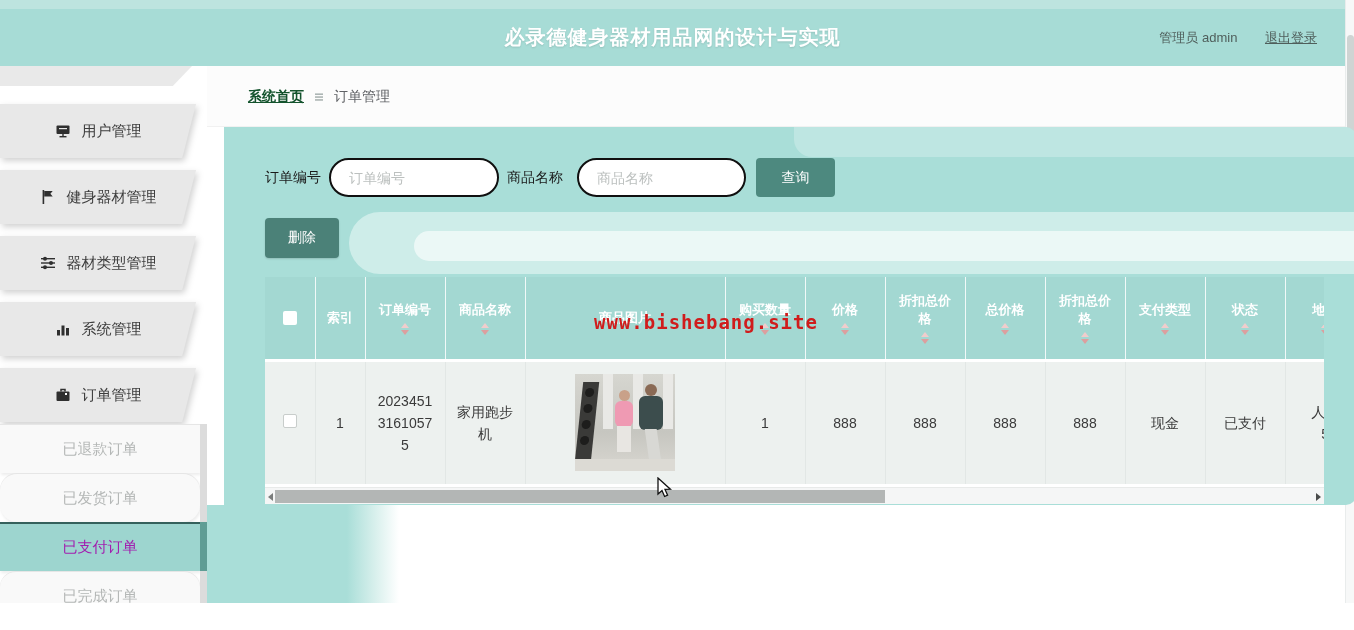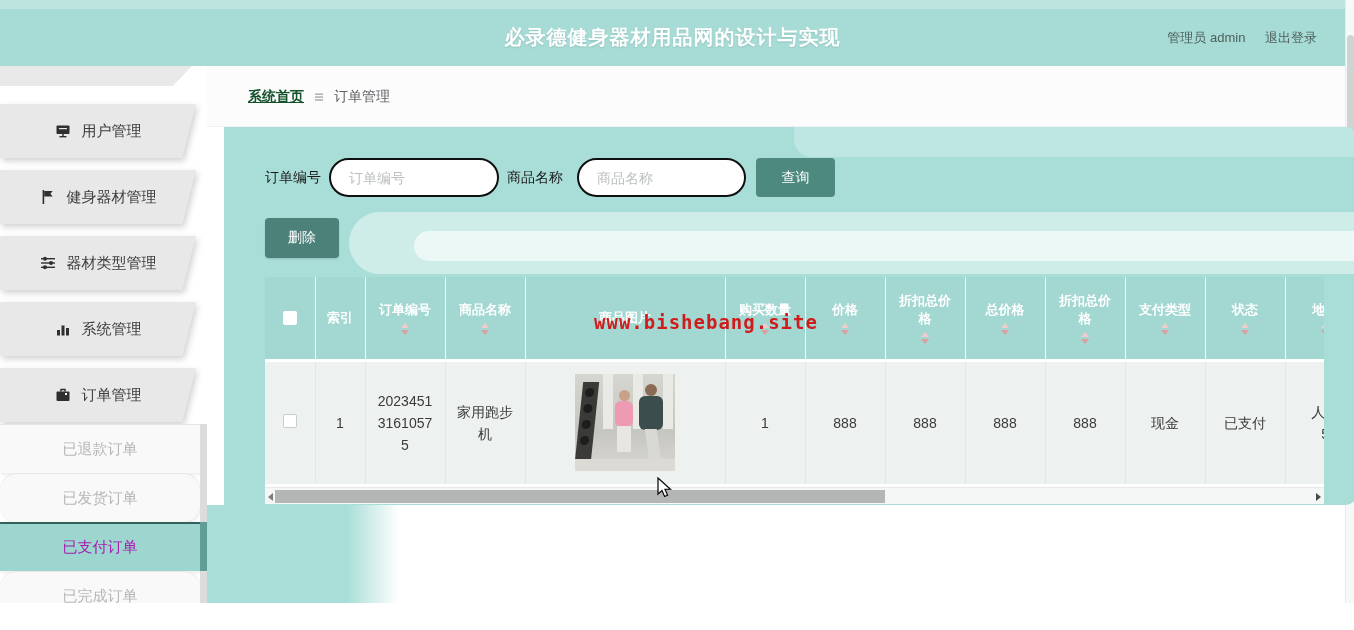--- a/index.html
+++ b/index.html
@@ -8,21 +8,21 @@
   .screen { position:relative; width:1354px; height:603px; overflow:hidden; background:#fff; }
 
   
   .topstrip { position:absolute; left:0; top:0; width:1345px; height:9px; background:#bde4df; }
   .appbar { position:absolute; left:0; top:9px; width:1345px; height:57px; background:#a7dcd6; }
   .appbar .title { position:absolute; left:0; top:0; width:100%; height:57px; line-height:57px;
     text-align:center; color:#ffffff; font-size:20px; font-weight:bold; letter-spacing:1px;
     text-shadow:0 1px 2px rgba(0,0,0,0.12); }
   .appbar .userbox { position:absolute; right:28px; top:0; height:57px; line-height:57px;
     font-size:13px; color:#4f5e5b; }
-  .appbar .userbox .logout { margin-left:16px; cursor:pointer; }
+  .appbar .userbox .logout { margin-left:24px; cursor:pointer;text-decoration:underline; }
 
   
   .page-scroll { position:absolute; left:1345px; top:0; width:9px; height:630px; background:#f7f8f8; border-left:1px solid #e9ecec; }
   .page-scroll .thumb { position:absolute; left:1px; top:35px; width:7px; height:190px; background:#cfd4d3; border-radius:4px; }
 
   
   .sidebar { position:absolute; left:0; top:66px; width:207px; height:556px; background:#ffffff; }
   .menu-item { position:absolute; left:0; width:196px; height:54px; background:#e8e8e8;
     clip-path:polygon(0 0, 100% 0, 93% 100%, 0 100%);
     display:flex; align-items:center; justify-content:center; gap:11px;

